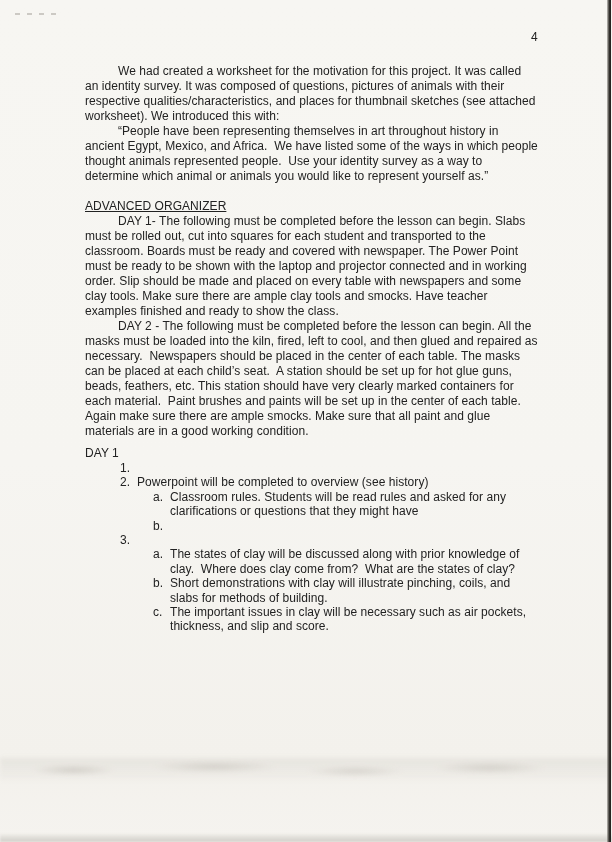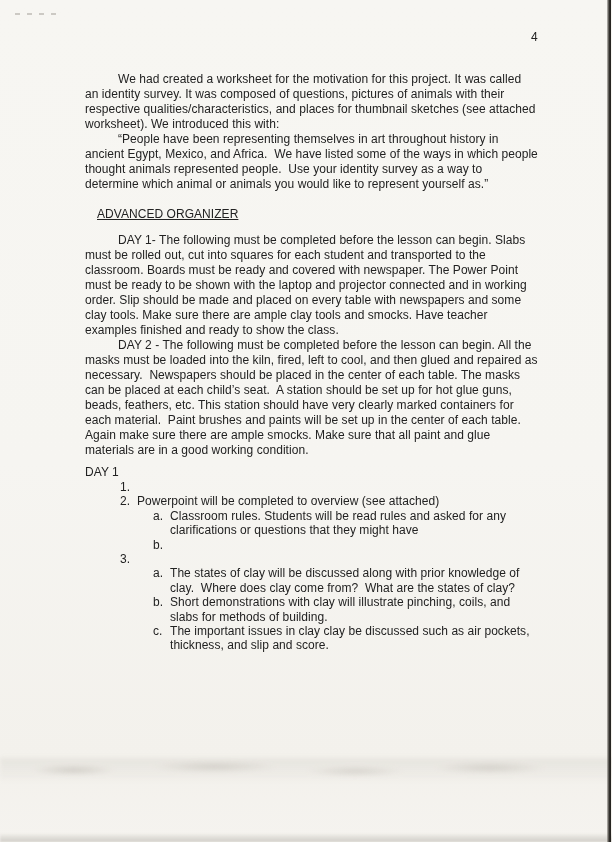--- a/index.html
+++ b/index.html
@@ -66,33 +66,33 @@
   .page-number {
     position: absolute;
     left: 531px;
     top: 30px;
     font-size: 12px;
     line-height: 15px;
   }
   .content {
     position: absolute;
     left: 85px;
-    top: 72px;
+    top: 64px;
     width: 470px;
     font-size: 12px;
     line-height: 15px;
     letter-spacing: 0.05px;
   }
   .para {
     margin: 0;
     white-space: pre;
     text-indent: 33px;
   }
   .heading {
-    margin: 15px 0 0 12px;
+    margin: 15px 0 0 0;
     font-size: 12px;
     font-weight: normal;
     white-space: pre;
   }
   .heading.underlined { text-decoration: underline; }
   .heading.ls-gap { margin-top: 2px; }
   .day-label { margin: 7px 0 0 0; white-space: pre; }
   .list { margin: 0; }
   .li {
     display: flex;
@@ -125,21 +125,21 @@
 an identity survey. It was composed of questions, pictures of animals with their
 respective qualities/characteristics, and places for thumbnail sketches (see attached
 worksheet). We introduced this with:</p>
     <p class="para">“People have been representing themselves in art throughout history in
 ancient Egypt, Mexico, and Africa.  We have listed some of the ways in which people
 thought animals represented people.  Use your identity survey as a way to
 determine which animal or animals you would like to represent yourself as.”</p>
 
     <h2 class="heading underlined">ADVANCED ORGANIZER</h2>
 
-    <p class="para day1-gap" style="margin-top:11px">DAY 1- The following must be completed before the lesson can begin. Slabs
+    <p class="para day1-gap" style="">DAY 1- The following must be completed before the lesson can begin. Slabs
 must be rolled out, cut into squares for each student and transported to the
 classroom. Boards must be ready and covered with newspaper. The Power Point
 must be ready to be shown with the laptop and projector connected and in working
 order. Slip should be made and placed on every table with newspapers and some
 clay tools. Make sure there are ample clay tools and smocks. Have teacher
 examples finished and ready to show the class.</p>
     <p class="para">DAY 2 - The following must be completed before the lesson can begin. All the
 masks must be loaded into the kiln, fired, left to cool, and then glued and repaired as
 necessary.  Newspapers should be placed in the center of each table. The masks
 can be placed at each child’s seat.  A station should be set up for hot glue guns,
@@ -152,21 +152,21 @@
     <p class="day-label">DAY 1</p>
 
     <div class="list">
 
       <div class="li l1">
         <span class="marker">1.</span>
       </div>
 
       <div class="li l1">
         <span class="marker">2.</span>
-        <span class="li-text">Powerpoint will be completed to overview (see attached)</span>
+        <span class="li-text">Powerpoint will be completed to overview (see history)</span>
       </div>
 
       <div class="li l2">
         <span class="marker">a.</span>
         <span class="li-text">Classroom rules. Students will be read rules and asked for any
 clarifications or questions that they might have</span>
       </div>
 
       <div class="li l2">
         <span class="marker">b.</span>
@@ -183,19 +183,19 @@
       </div>
 
       <div class="li l2">
         <span class="marker">b.</span>
         <span class="li-text">Short demonstrations with clay will illustrate pinching, coils, and
 slabs for methods of building.</span>
       </div>
 
       <div class="li l2">
         <span class="marker">c.</span>
-        <span class="li-text">The important issues in clay clay be discussed such as air pockets,
+        <span class="li-text">The important issues in clay will be necessary such as air pockets,
 thickness, and slip and score.</span>
       </div>
 
     </div>
   </div>
 </div>
 
 </body></html>

